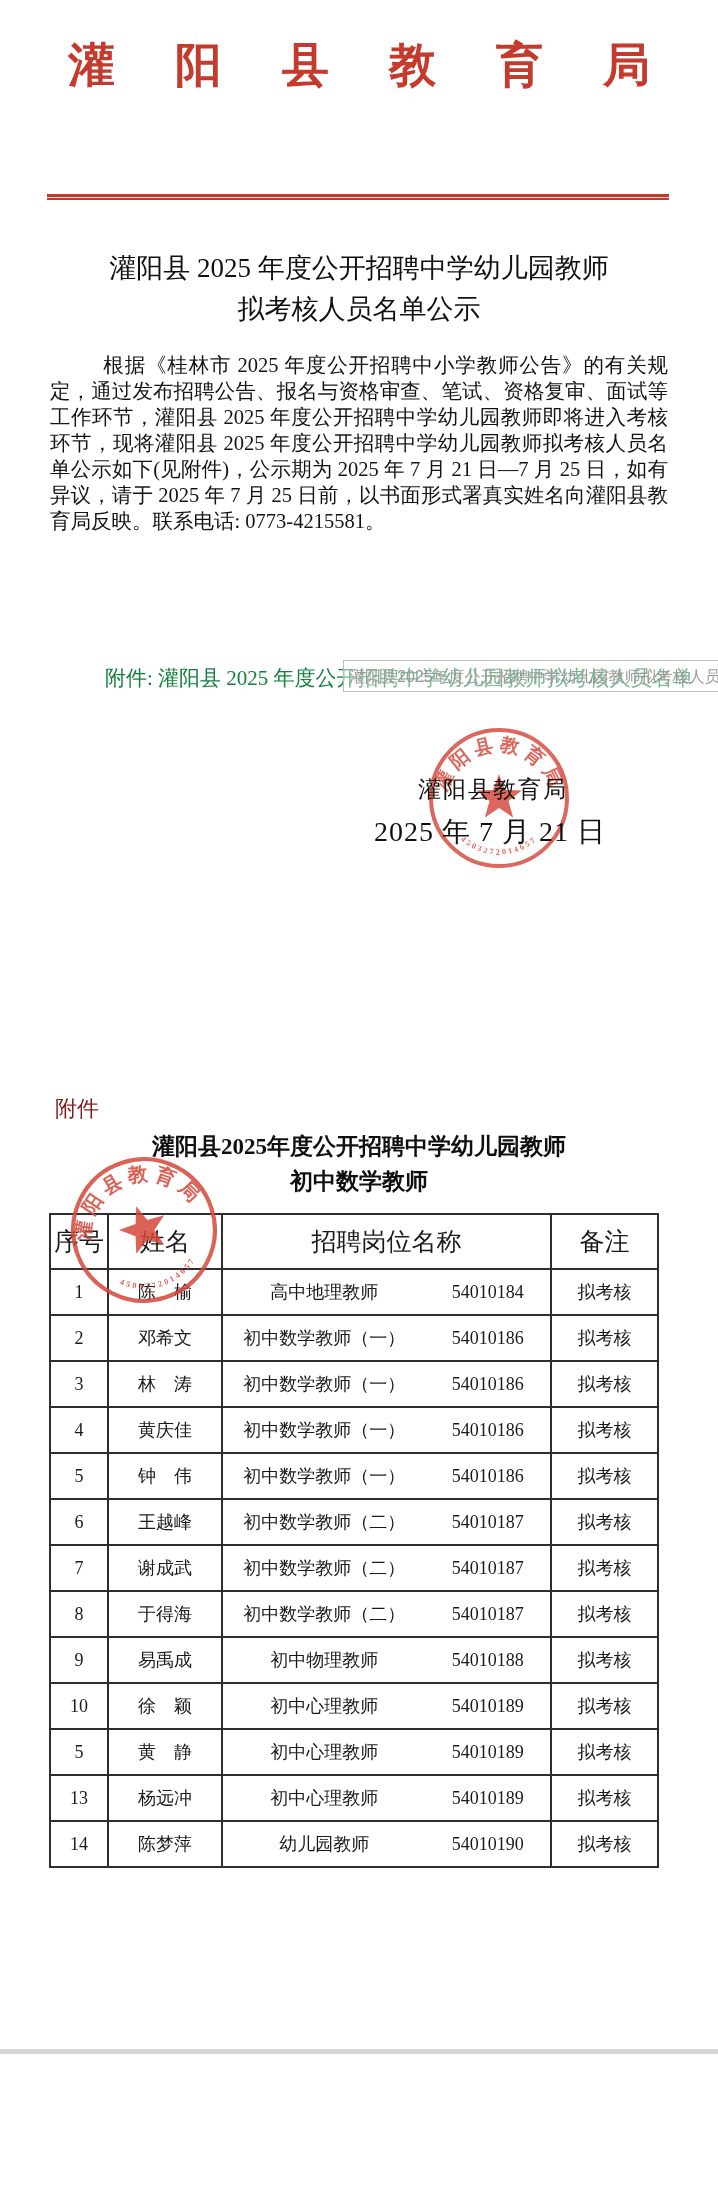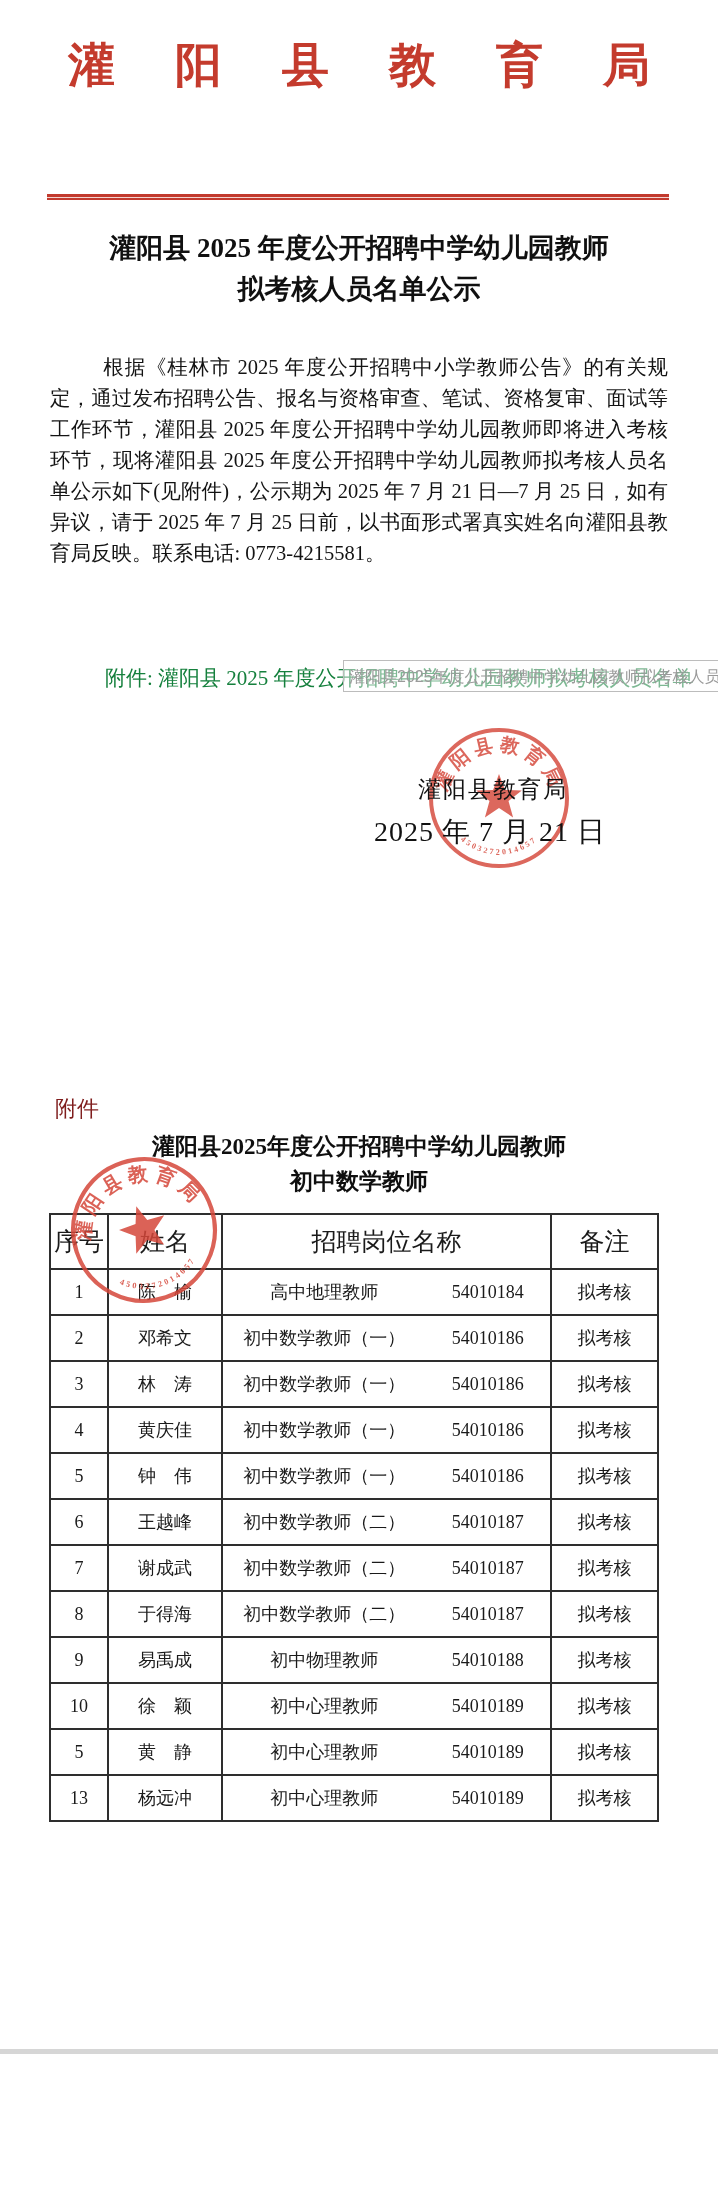--- a/index.html
+++ b/index.html
@@ -19,28 +19,28 @@
     color:#c43b2d;
     letter-spacing:60px;text-indent:60px;
     white-space:nowrap;
   }
   .redline{position:absolute;left:47px;width:622px;top:194px;}
   .redline .l1{height:3px;background:#c23a2e;}
   .redline .l2{height:1px;background:#f3d6d2;}
   .redline .l3{height:2px;background:#c23a2e;}
   
   .doc-title{
-    position:absolute;top:228px;left:0;width:100%;
-    text-align:center;font-weight:bold;
+    position:absolute;top:248px;left:0;width:100%;
+    text-align:center;font-weight:normal;
     font-size:27px;line-height:41px;color:#101010;
   }
   
   .body-par{
     position:absolute;top:352px;left:50px;width:618px;
-    font-size:20.5px;line-height:31px;
+    font-size:20.5px;line-height:26px;
     text-align:justify;text-justify:inter-ideograph;
     text-indent:2.6em;color:#131313;
   }
   
   .attach-line{
     position:absolute;top:664px;left:105px;
     font-size:21px;color:#15803d;white-space:nowrap;
   }
   
   .file-tooltip{
@@ -289,20 +289,31 @@
       <td>13</td>
       <td>杨远冲</td>
       <td>
         <div class="pos-cell">
           <span class="pos-name">初中心理教师</span>
           <span class="pos-code">54010189</span>
         </div>
       </td>
       <td>拟考核</td>
     </tr>
+        <tr>
+      <td>14</td>
+      <td>陈梦萍</td>
+      <td>
+        <div class="pos-cell">
+          <span class="pos-name">幼儿园教师</span>
+          <span class="pos-code">54010190</span>
+        </div>
+      </td>
+      <td>拟考核</td>
+    </tr>
       </tbody>
   </table>
 
   <svg class="seal seal-2" viewBox="0 0 146 146">
     <circle cx="73" cy="73" r="68" fill="none" stroke="#d5473a" stroke-width="4"></circle>
     <polygon points="73,49 78.9,64.9 95.8,65.6 82.5,76.1 87.1,92.4 73,83 58.9,92.4 63.5,76.1 50.2,65.6 67.1,64.9" fill="#d5473a"></polygon>
     <defs>
       <path id="arcTop2" d="M 19,80 A 54,54 0 1 1 127,80" fill="none"></path>
       <path id="arcBot2" d="M 18,90 A 58,58 0 0 0 128,90" fill="none"></path>
     </defs>

